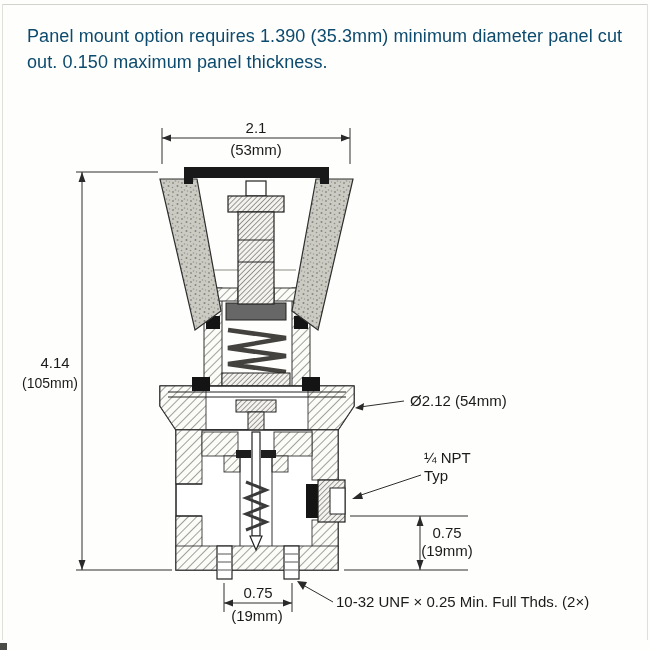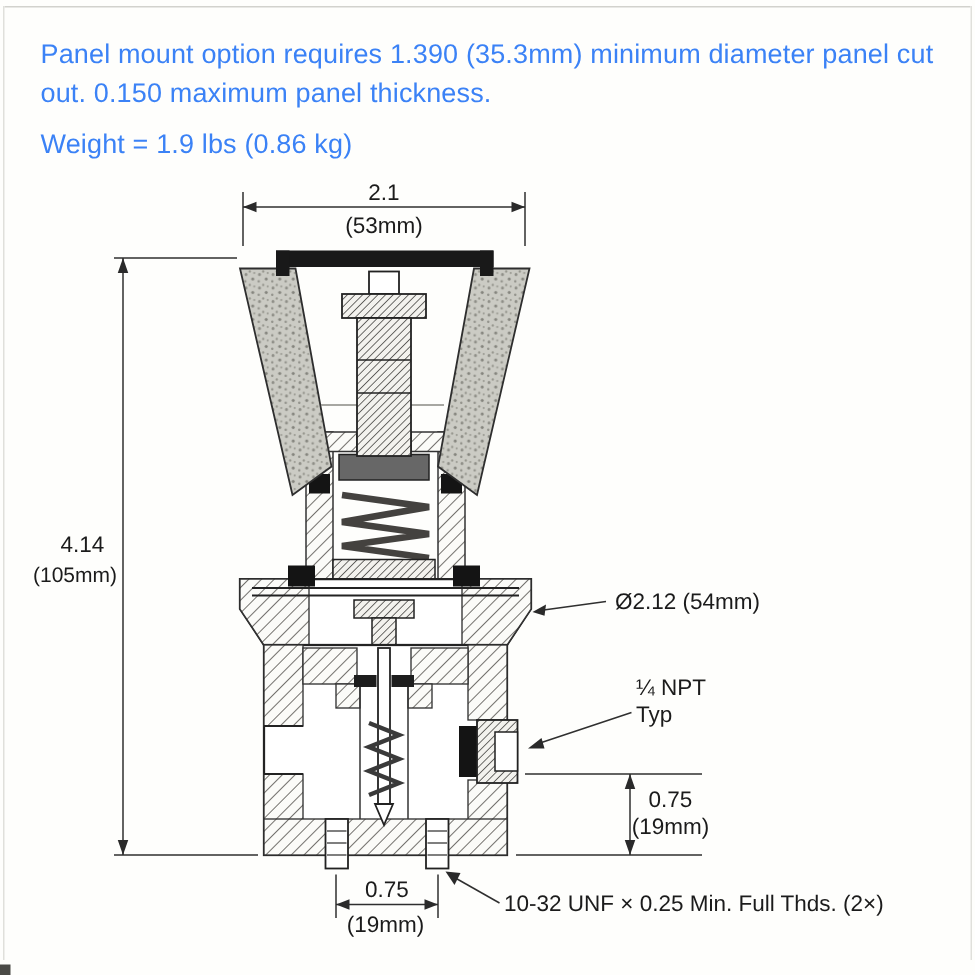--- a/index.html
+++ b/index.html
@@ -3,39 +3,38 @@
 <meta charset="utf-8">
 <style>
   html,body{margin:0;padding:0;background:#ffffff;}
   .page{
     position:relative;width:650px;height:650px;background:#fefefc;
     font-family:"Liberation Sans",sans-serif;overflow:hidden;
   }
   .scan-edge-top{position:absolute;top:4px;left:3px;right:3px;height:1px;background:#d2d2cd;}
   .scan-edge-left{position:absolute;top:4px;left:2px;bottom:10px;width:1px;background:#e0e0db;}
   .scan-edge-right{position:absolute;top:4px;right:2px;bottom:10px;width:1px;background:#e0e0db;}
-  .notes{position:absolute;left:27px;top:24px;width:604px;color:#3b82f6;}
+  .notes{position:absolute;left:27px;top:24px;width:604px;color:#0c4a6e;}
   .note{margin:0 0 9px 0;font-size:18px;line-height:1.42;letter-spacing:.1px;}
   .drawing{position:absolute;left:0;top:0;}
   .dim-text{font-size:15px;fill:#1b1b1b;}
   .dim-text-sm{font-size:14px;fill:#1b1b1b;}
   .thin{stroke:#2f2f2f;stroke-width:1;fill:none;}
   .arrow{fill:#2a2a2a;stroke:none;}
 </style>
 </head>
 <body>
 
 <div class="page">
   <div class="scan-edge-top"></div>
   <div class="scan-edge-left"></div>
   <div class="scan-edge-right"></div>
 
   <div class="notes">
     <p class="note">Panel mount option requires 1.390 (35.3mm) minimum diameter panel cut out. 0.150 maximum panel thickness.</p>
-    <p class="note">Weight = 1.9 lbs (0.86 kg)</p>
   </div>
 
   <svg class="drawing" width="650" height="650" viewBox="0 0 650 650">
     <defs>
       <pattern id="hatch" patternUnits="userSpaceOnUse" width="6" height="6" patternTransform="rotate(45)">
         <rect width="6" height="6" fill="#fbfbf8"></rect>
         <line x1="0" y1="0" x2="0" y2="6" stroke="#56534f" stroke-width="1.1"></line>
       </pattern>
       <pattern id="hatchFine" patternUnits="userSpaceOnUse" width="3.6" height="3.6" patternTransform="rotate(45)">
         <rect width="3.6" height="3.6" fill="#f3f2ee"></rect>

